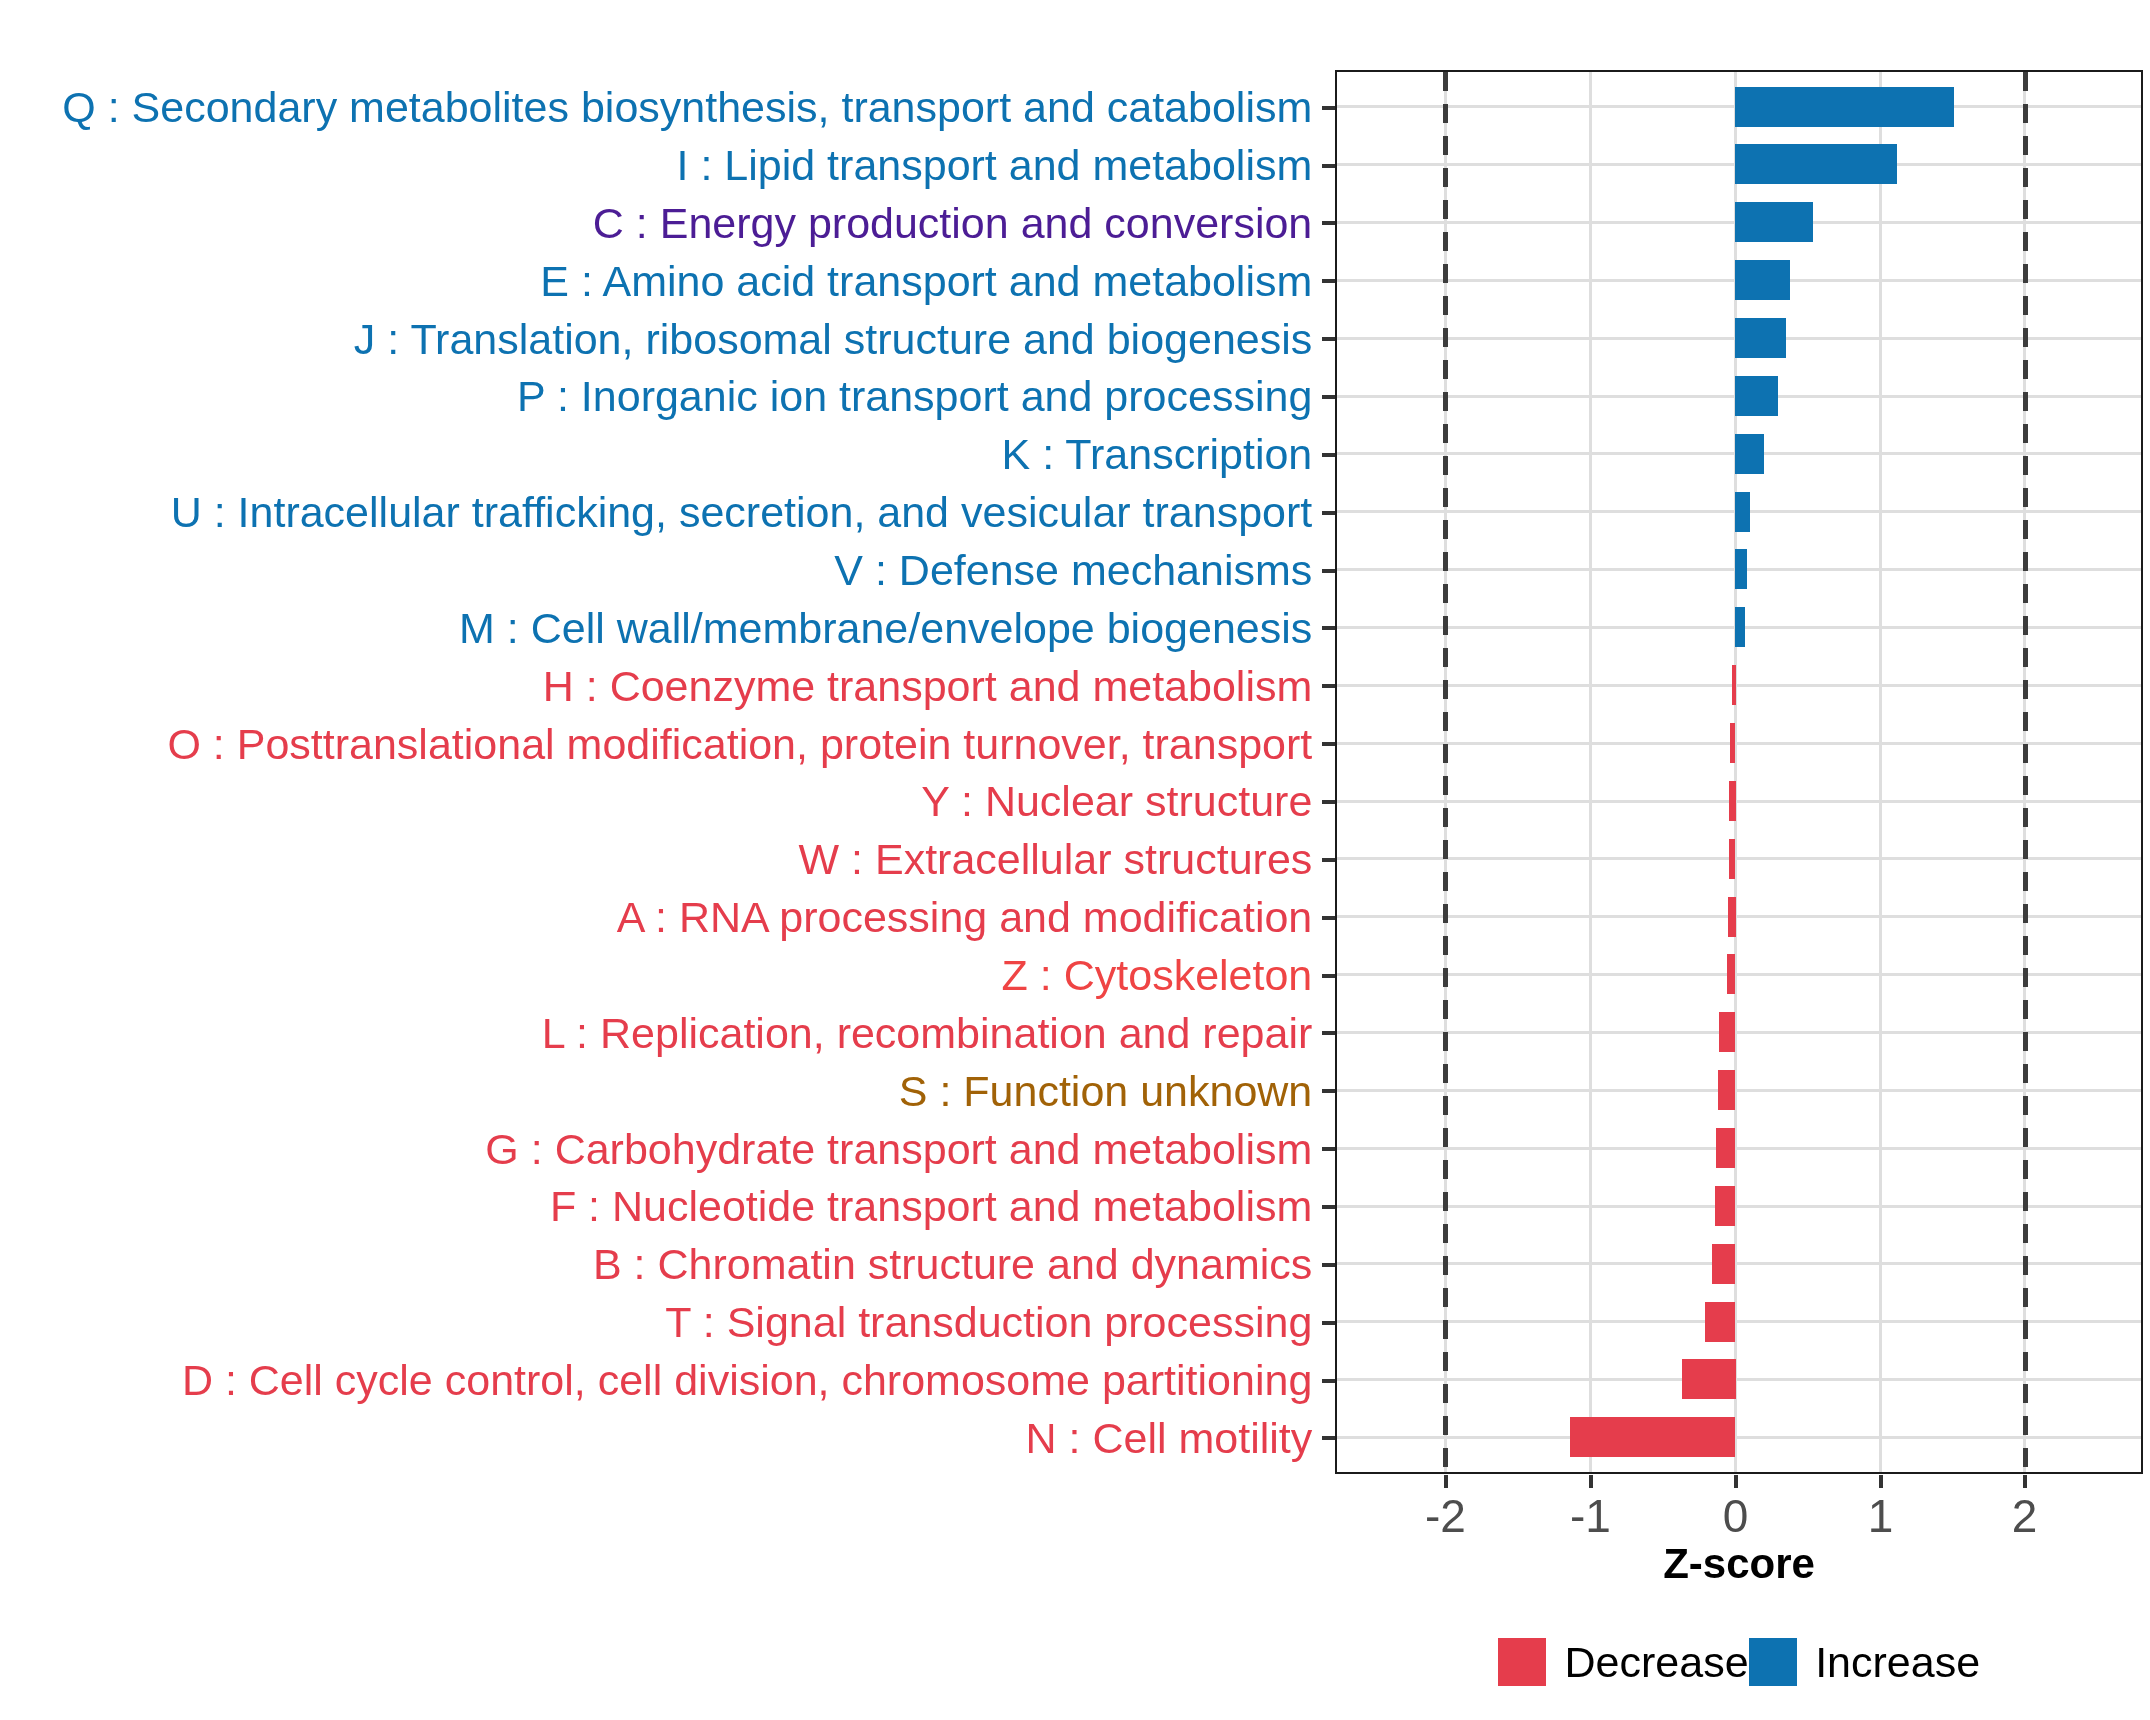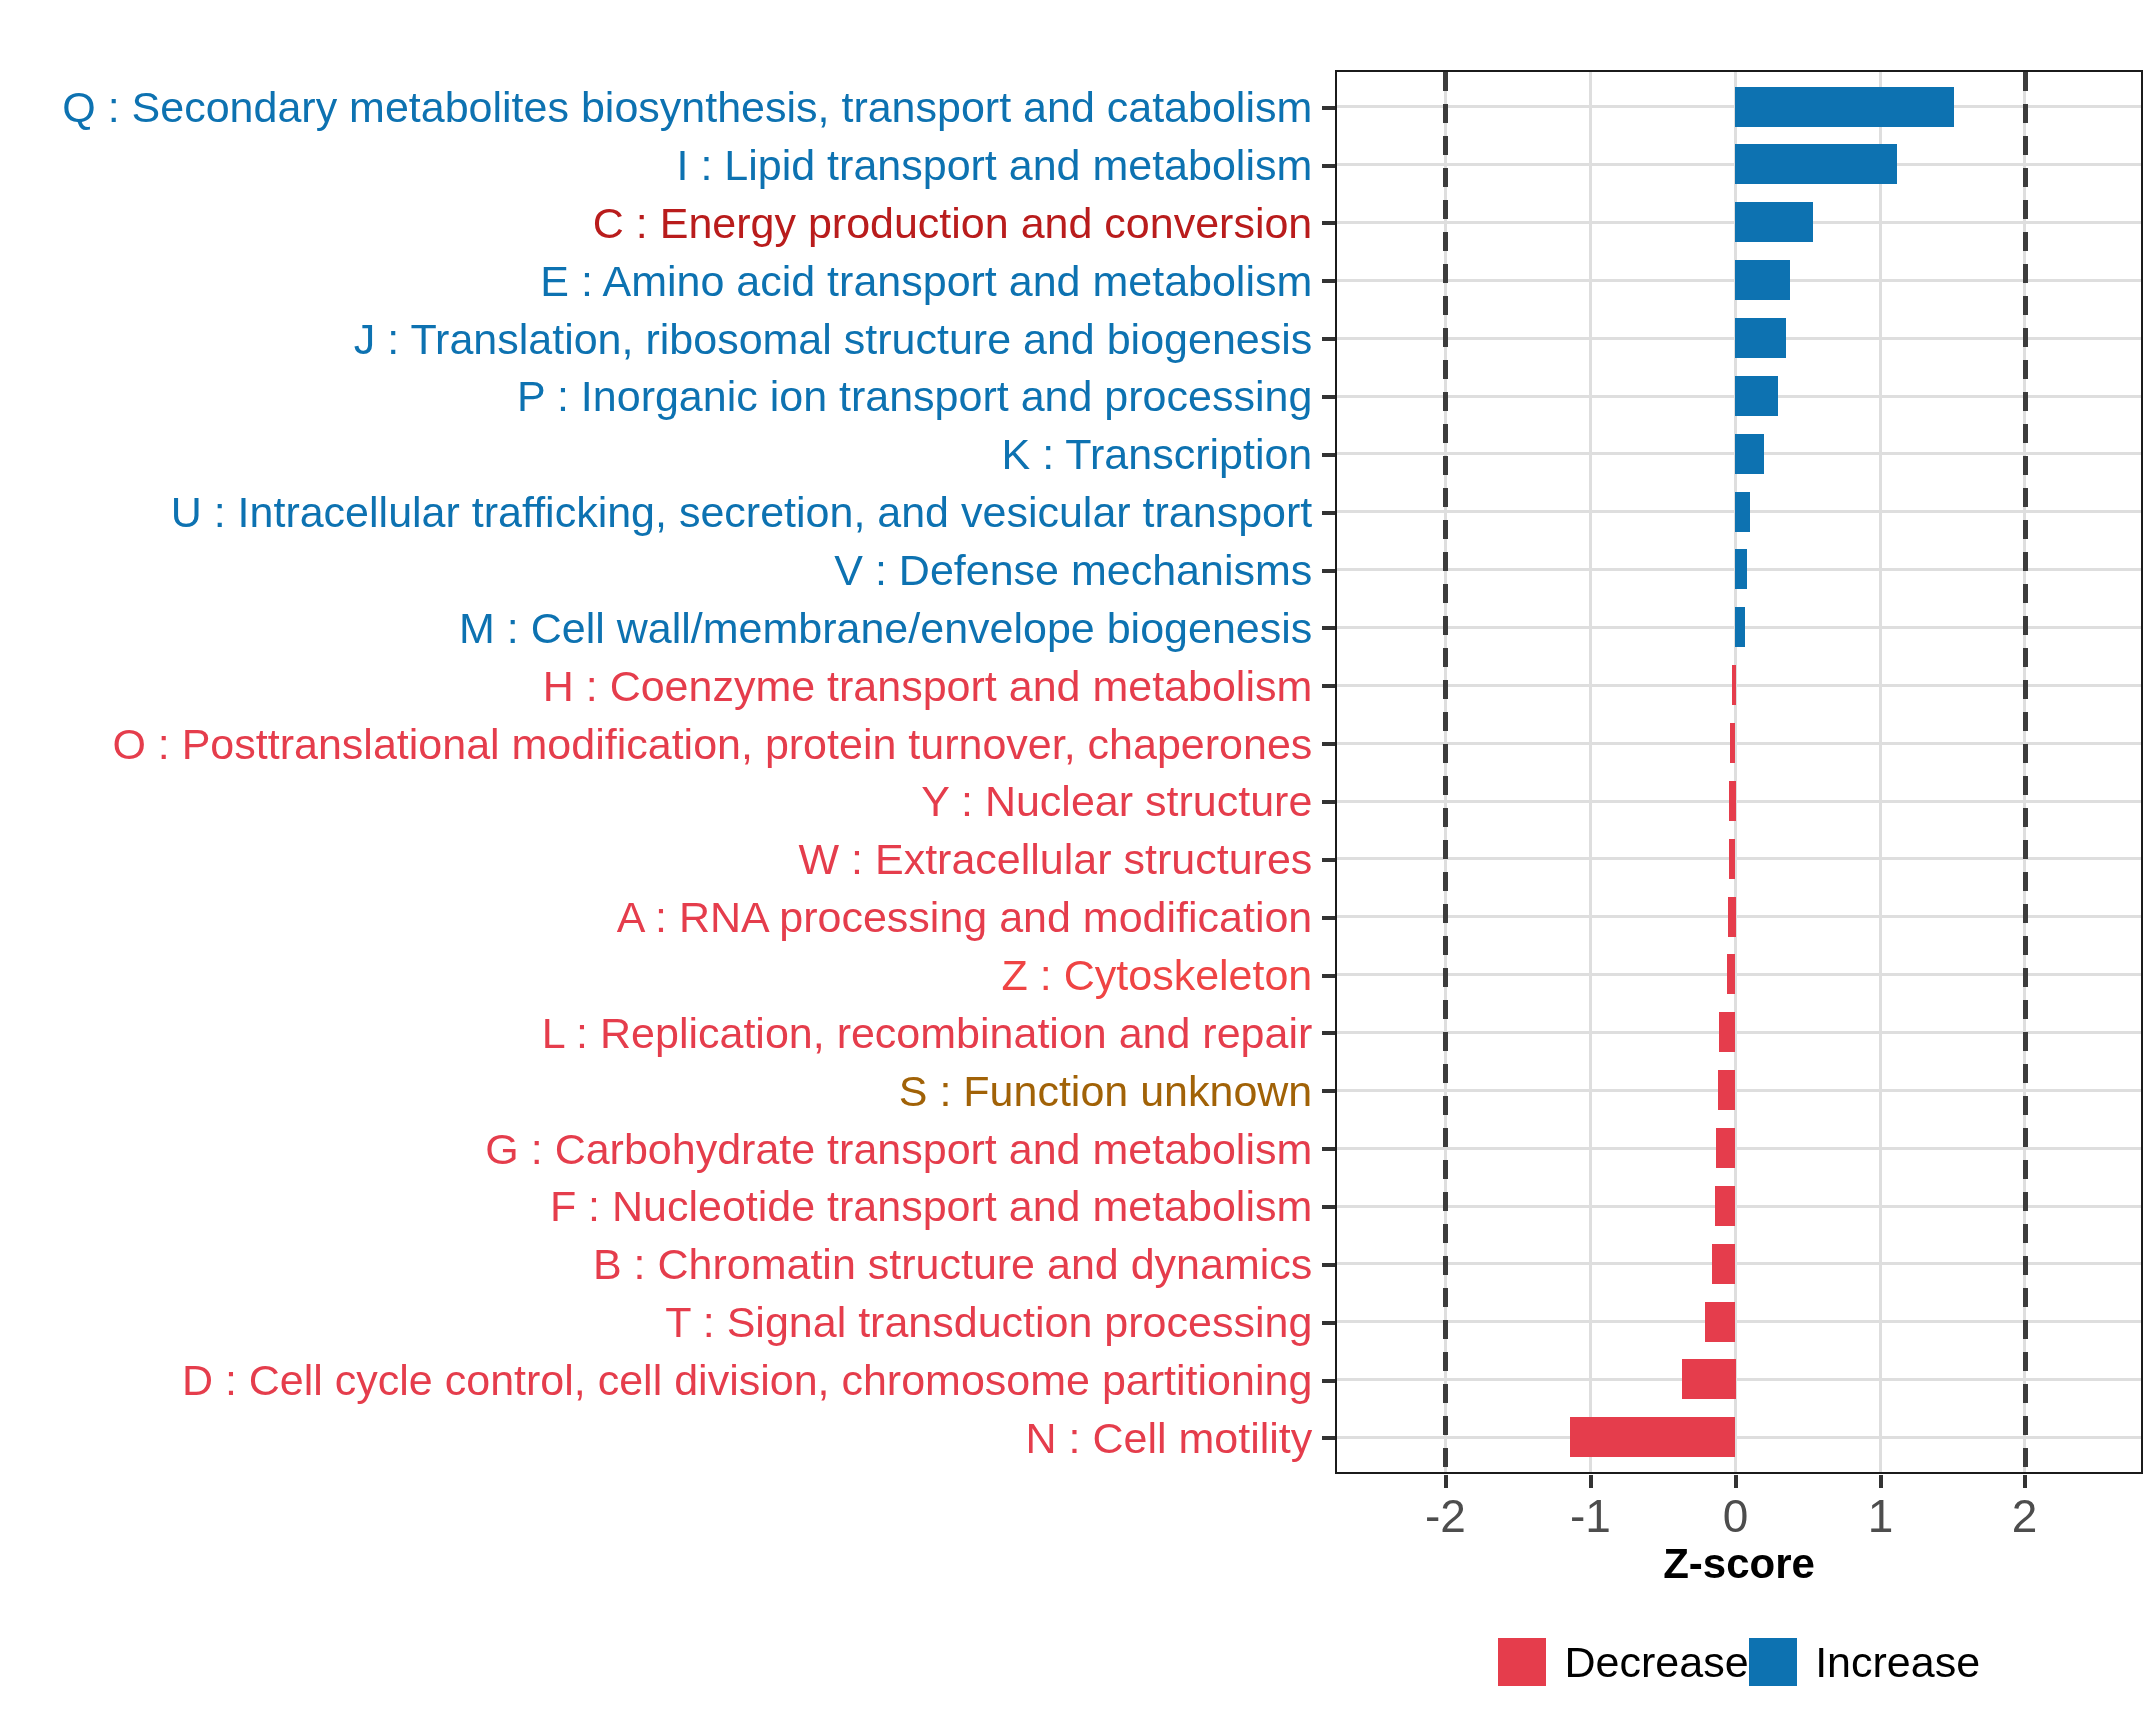--- a/index.html
+++ b/index.html
@@ -101,30 +101,30 @@
       <div class="bar" style="left: 375px; width: 23px; top: 1172px; height: 40px; background: rgb(229, 61, 76);"></div>
       <div class="bar" style="left: 368px; width: 30px; top: 1230px; height: 40px; background: rgb(229, 61, 76);"></div>
       <div class="bar" style="left: 345px; width: 54px; top: 1287px; height: 40px; background: rgb(229, 61, 76);"></div>
       <div class="bar" style="left: 233px; width: 165px; top: 1345px; height: 40px; background: rgb(229, 61, 76);"></div>
       <div class="refline" style="left: 106px; height: 1400px;"></div>
       <div class="refline" style="left: 686px; height: 1400px;"></div>
     </div>
   <div id="y-labels">
       <div class="cat-label" style="left: 14.3px; width: 1298px; top: 78px; height: 58px; color: rgb(13, 114, 177);">Q : Secondary metabolites biosynthesis, transport and catabolism</div>
       <div class="cat-label" style="left: 14.3px; width: 1298px; top: 136px; height: 58px; color: rgb(13, 114, 177);">I : Lipid transport and metabolism</div>
-      <div class="cat-label" style="left: 14.3px; width: 1298px; top: 194px; height: 58px; color: #b91c1c;">C : Energy production and conversion</div>
+      <div class="cat-label" style="left: 14.3px; width: 1298px; top: 194px; height: 58px; color: #4c1d95;">C : Energy production and conversion</div>
       <div class="cat-label" style="left: 14.3px; width: 1298px; top: 252px; height: 58px; color: rgb(13, 114, 177);">E : Amino acid transport and metabolism</div>
       <div class="cat-label" style="left: 14.3px; width: 1298px; top: 310px; height: 58px; color: rgb(13, 114, 177);">J : Translation, ribosomal structure and biogenesis</div>
       <div class="cat-label" style="left: 14.3px; width: 1298px; top: 367px; height: 58px; color: rgb(13, 114, 177);">P : Inorganic ion transport and processing</div>
       <div class="cat-label" style="left: 14.3px; width: 1298px; top: 425px; height: 58px; color: rgb(13, 114, 177);">K : Transcription</div>
       <div class="cat-label" style="left: 14.3px; width: 1298px; top: 483px; height: 58px; color: rgb(13, 114, 177);">U : Intracellular trafficking, secretion, and vesicular transport</div>
       <div class="cat-label" style="left: 14.3px; width: 1298px; top: 541px; height: 58px; color: rgb(13, 114, 177); text-align: right;">V : Defense mechanisms</div>
       <div class="cat-label" style="left: 14.3px; width: 1298px; top: 599px; height: 58px; color: rgb(13, 114, 177);">M : Cell wall/membrane/envelope biogenesis</div>
       <div class="cat-label" style="left: 14.3px; width: 1298px; top: 657px; height: 58px; color: rgb(229, 61, 76);">H : Coenzyme transport and metabolism</div>
-      <div class="cat-label" style="left: 14.3px; width: 1298px; top: 715px; height: 58px; color: rgb(229, 61, 76);">O : Posttranslational modification, protein turnover, chaperones</div>
+      <div class="cat-label" style="left: 14.3px; width: 1298px; top: 715px; height: 58px; color: rgb(229, 61, 76);">O : Posttranslational modification, protein turnover, transport</div>
       <div class="cat-label" style="left: 14.3px; width: 1298px; top: 772px; height: 58px; color: rgb(229, 61, 76);">Y : Nuclear structure</div>
       <div class="cat-label" style="left: 14.3px; width: 1298px; top: 830px; height: 58px; color: rgb(229, 61, 76);">W : Extracellular structures</div>
       <div class="cat-label" style="left: 14.3px; width: 1298px; top: 888px; height: 58px; color: rgb(229, 61, 76);">A : RNA processing and modification</div>
       <div class="cat-label" style="left: 14.3px; width: 1298px; top: 946px; height: 58px; color: #ef4444;">Z : Cytoskeleton</div>
       <div class="cat-label" style="left: 14.3px; width: 1298px; top: 1004px; height: 58px; color: rgb(229, 61, 76);">L : Replication, recombination and repair</div>
       <div class="cat-label" style="left: 14.3px; width: 1298px; top: 1062px; height: 58px; color: #a16207;">S : Function unknown</div>
       <div class="cat-label" style="left: 14.3px; width: 1298px; top: 1120px; height: 58px; color: rgb(229, 61, 76);">G : Carbohydrate transport and metabolism</div>
       <div class="cat-label" style="left: 14.3px; width: 1298px; top: 1177px; height: 58px; color: rgb(229, 61, 76);">F : Nucleotide transport and metabolism</div>
       <div class="cat-label" style="left: 14.3px; width: 1298px; top: 1235px; height: 58px; color: rgb(229, 61, 76);">B : Chromatin structure and dynamics</div>
       <div class="cat-label" style="left: 14.3px; width: 1298px; top: 1293px; height: 58px; color: rgb(229, 61, 76);">T : Signal transduction processing</div>

